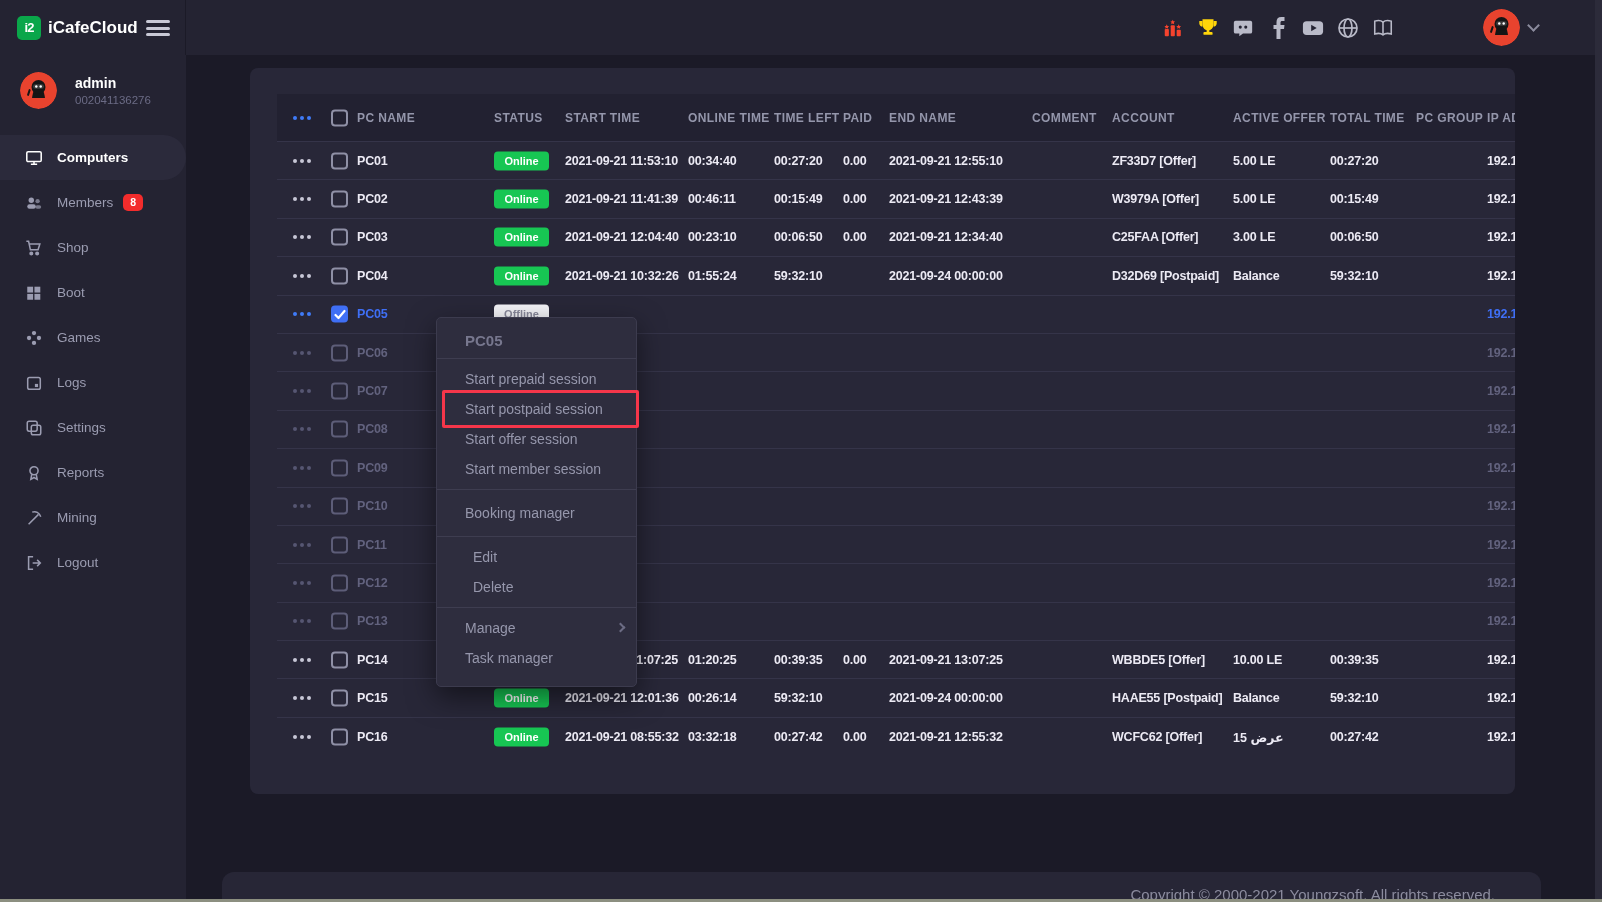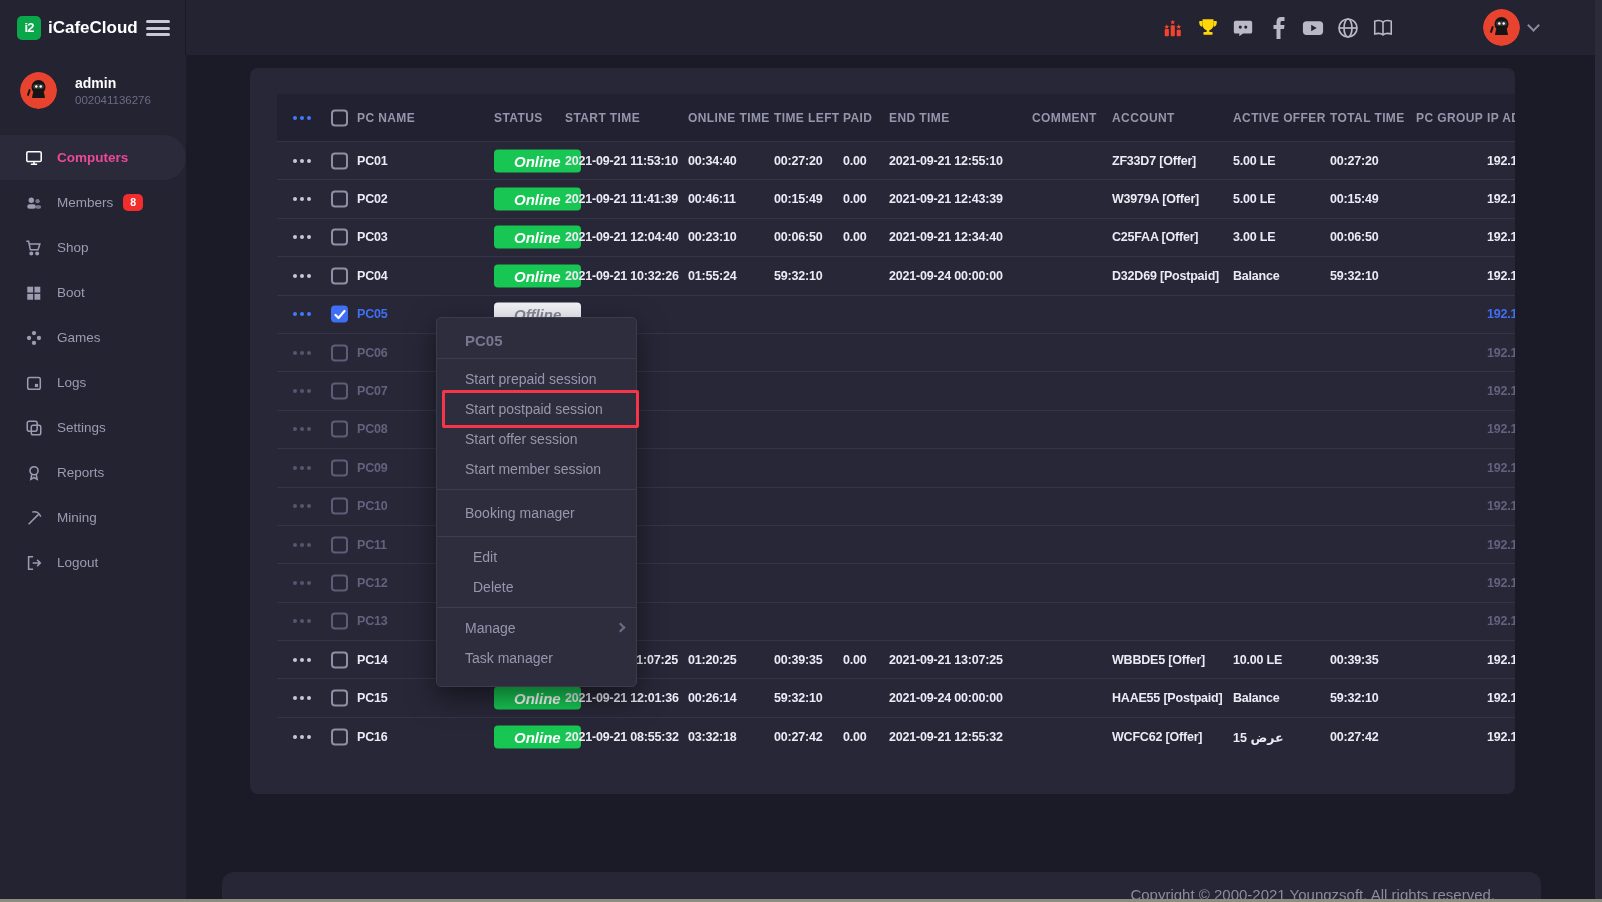--- a/index.html
+++ b/index.html
@@ -30,21 +30,21 @@
   .sidebar { position:absolute; left:0; top:55px; width:186px; height:847px; background:#242332; z-index:10; }
   .user-block { display:flex; align-items:center; padding:17px 0 14px 20px; }
   .user-avatar { width:37px; height:37px; border-radius:50%; overflow:hidden; flex:none; }
   .user-meta { margin-left:18px; }
   .user-name { font-size:14px; font-weight:bold; color:#fff; }
   .user-id { font-size:11.5px; color:#6b6b85; margin-top:3px; }
   .side-nav { position:absolute; left:0; top:80px; width:186px; }
   .side-item { position:relative; height:45px; display:flex; align-items:center; padding-left:25px;
     color:#9b9cb1; font-size:13.5px; cursor:pointer; }
   .side-item .sicon { width:18px; height:18px; margin-right:14px; display:flex; align-items:center; justify-content:center; }
-  .side-item.active { background:#2b2a3b; border-radius:0 24px 24px 0; color:#ec4899; font-weight:bold; }
+  .side-item.active { background:#2b2a3b; border-radius:0 24px 24px 0; color:#ffffff; font-weight:bold; }
   .side-badge { margin-left:10px; background:#f32c2c; color:#fff; font-size:10.5px; font-weight:bold;
     border-radius:5px; padding:3px 7px; line-height:1; }
   
   .panel { position:absolute; left:250px; top:68px; width:1265px; height:726px;
     background:#282738; border-radius:8px; overflow:hidden; z-index:5; }
   .thead { position:absolute; left:27px; top:26px; width:1238px; height:47px; background:#222131; }
   .th { position:absolute; top:50%; transform:translateY(-50%); font-size:12px; font-weight:bold;
     letter-spacing:.4px; color:#9496ab; white-space:nowrap; }
   .rows { position:absolute; left:27px; top:73px; width:1238px; }
   .trow { position:relative; height:38.4px; border-top:1px solid rgba(150,150,190,.13); }
@@ -53,22 +53,22 @@
   .trow.offline .cell { color:#62627e; }
   .trow.selected .cell { color:#3f6ff5; }
   .dots { display:flex; gap:3px; cursor:pointer; }
   .dots i { width:4px; height:4px; border-radius:50%; background:#c7c7d6; }
   .trow.offline .dots i { background:#565672; }
   .trow.selected .dots i, .thead .dots i { background:#3f7bf8; }
   .cbx { position:absolute; top:50%; transform:translateY(-50%); width:17px; height:17px;
     border:2px solid #8f90a6; border-radius:4px; cursor:pointer; background:transparent; }
   .trow.offline .cbx { border-color:#5d5d78; }
   .cbx.checked { border:none; background:#3f6ff5; display:flex; align-items:center; justify-content:center; }
-  .badge { display:inline-block; min-width:55px; text-align:center; font-size:15px; font-weight:bold;
-    padding:4px 20px; border-radius:4px; line-height:1;font-style:italic; }
+  .badge { display:inline-block; min-width:55px; text-align:center; font-size:11px; font-weight:bold;
+    padding:4px 4px; border-radius:4px; line-height:1; }
   .badge.online { background:#17c653; color:#fff; }
   .badge.offline { background:#f3f3f7; color:#8a8a9c; }
   
   .ctx { position:absolute; left:436px; top:317px; width:201px; background:#2e2d3e;
     border:1px solid #3c3b4e; border-radius:5px; box-shadow:0 10px 28px rgba(0,0,0,.5);
     z-index:60; padding:9px 0 8px 0; }
   .ctx-title { padding:5px 0 9px 28px; font-size:15px; font-weight:bold; color:#77778e; }
   .ctx-div { height:1px; background:#3e3d50; margin:0; }
   .ctx-item { position:relative; padding:7px 0 7px 28px; font-size:14px; color:#9697ac;
     cursor:pointer; white-space:nowrap; }
@@ -292,21 +292,21 @@
         <i></i>
         <i></i>
       </div>
 <div class="cbx" style="left:54px"></div>
       <span class="th" style="left:80px">PC NAME</span>
       <span class="th" style="left:217px">STATUS</span>
       <span class="th" style="left:288px">START TIME</span>
       <span class="th" style="left:411px">ONLINE TIME</span>
       <span class="th" style="left:497px">TIME LEFT</span>
       <span class="th" style="left:566px">PAID</span>
-      <span class="th" style="left:612px">END TIME</span>
+      <span class="th" style="left:612px">END NAME</span>
       <span class="th" style="left:755px">COMMENT</span>
       <span class="th" style="left:835px">ACCOUNT</span>
       <span class="th" style="left:956px">ACTIVE OFFER</span>
       <span class="th" style="left:1053px">TOTAL TIME</span>
       <span class="th" style="left:1139px">PC GROUP</span>
       <span class="th" style="left:1210px">IP ADDRESS</span>
     </div>
   <div class="rows" id="rows">
       <div class="trow online">
         <div class="dots" style="position:absolute;left:16px;top:50%;transform:translateY(-50%)">

